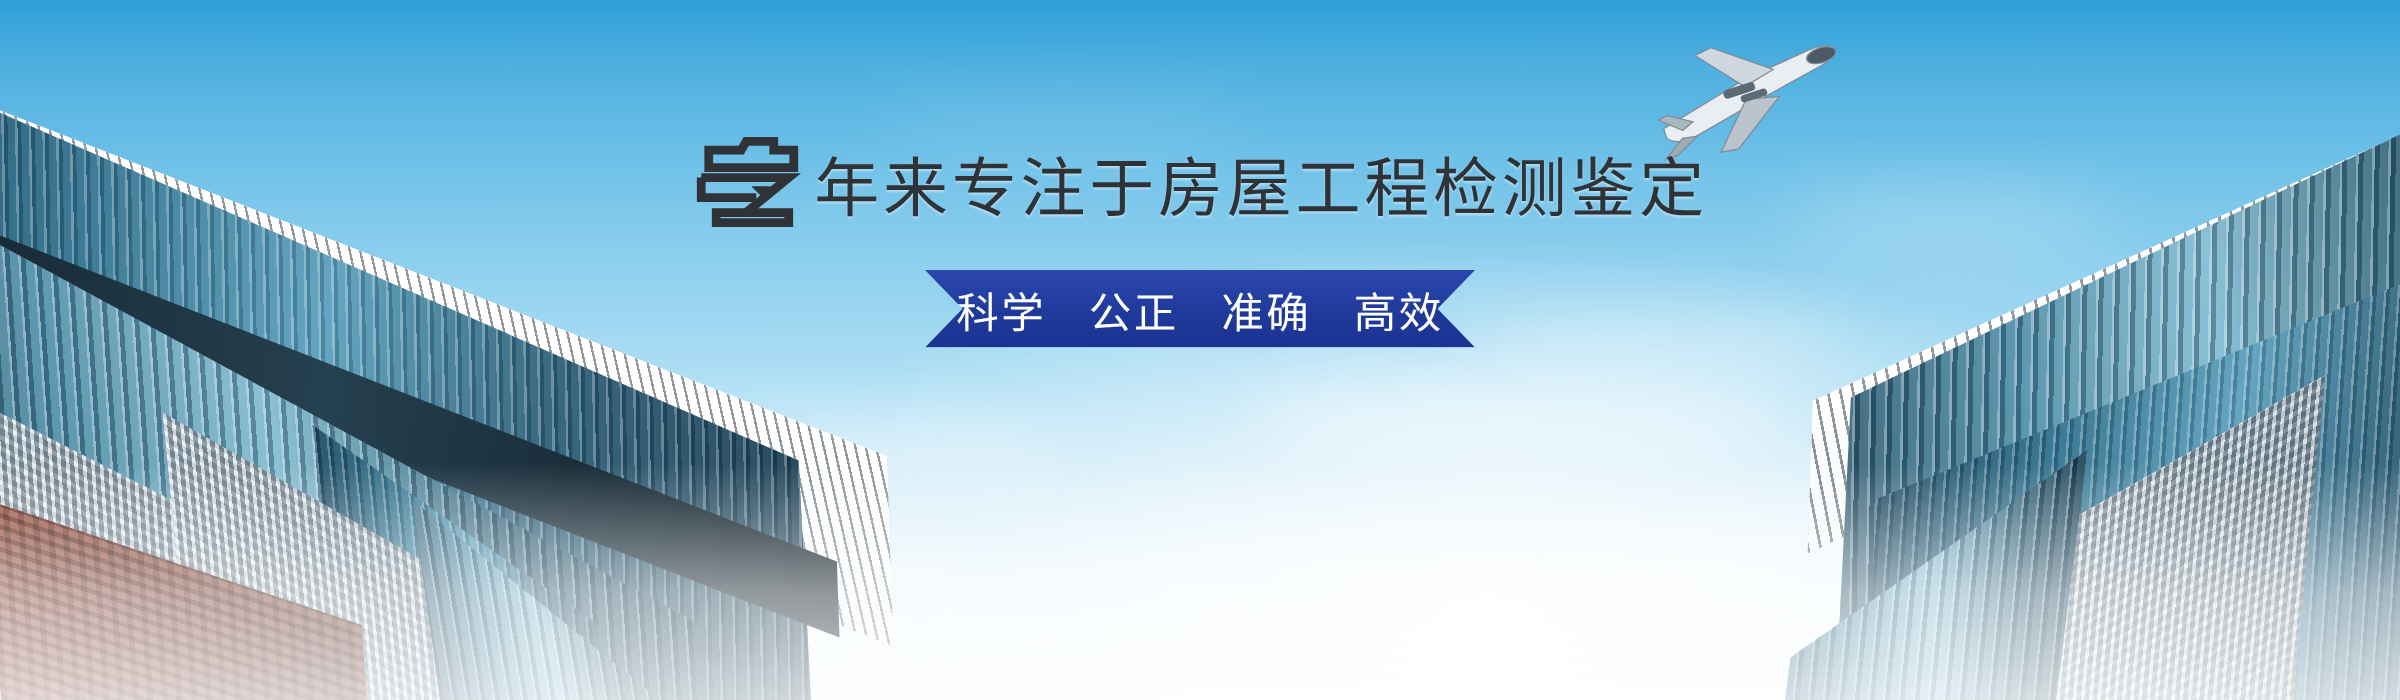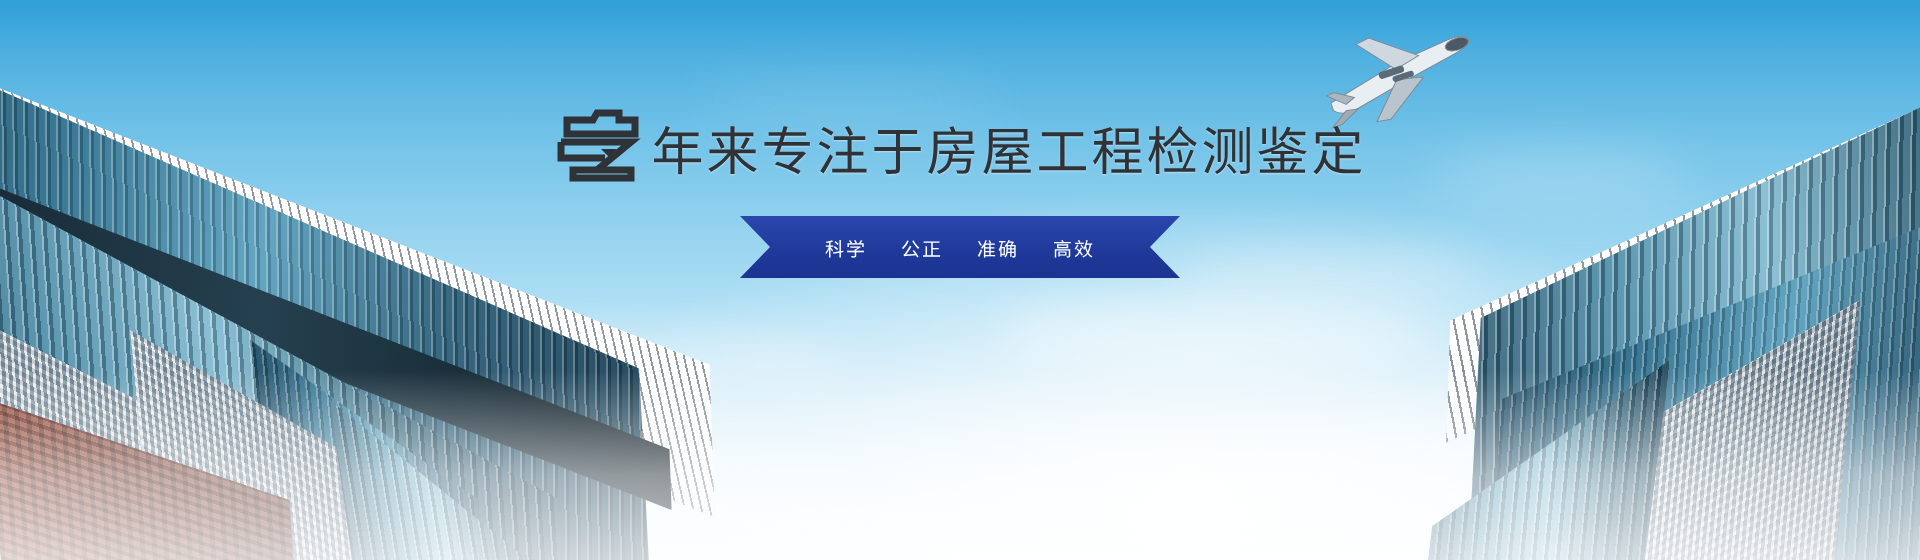--- a/index.html
+++ b/index.html
@@ -168,21 +168,21 @@
   }
   #ribbon{
     position:relative;
     width:440px;height:62px;
     background:linear-gradient(180deg,#2b47ad 0%,#203a9b 55%,#1b3391 100%);
     clip-path:polygon(0 0, 440px 0, 410px 31px, 440px 62px, 0 62px, 30px 31px);
     display:flex;align-items:center;justify-content:center;
     box-shadow:0 3px 10px rgba(20,40,110,.35);
   }
   #ribbon-text{
-    color:#ffffff;font-size:19px;letter-spacing:2px;
+    color:#ffffff;font-size:34px;letter-spacing:2px;
     font-weight:400;white-space:nowrap;
     font-family:"Liberation Sans","DejaVu Sans",sans-serif;
   }
   #ribbon-text span{margin:0 17px;}
   #subtitle{
     margin-top:48px;
     font-size:19px;letter-spacing:1px;color:#3a3d42;
     white-space:nowrap;pointer-events:auto;
     text-shadow:0 1px 2px rgba(255,255,255,.5);
   }

